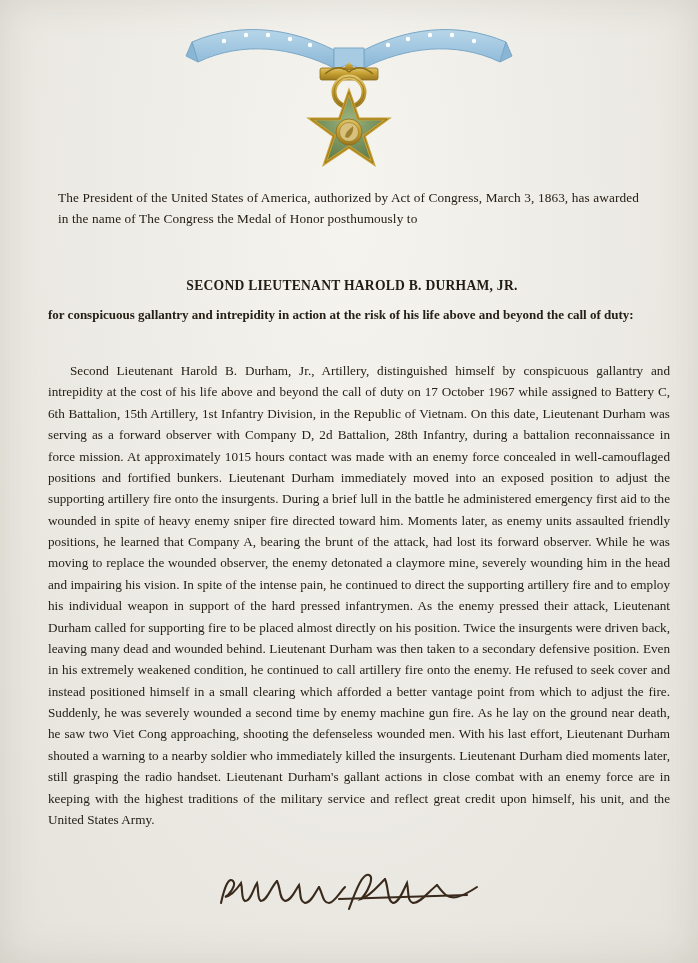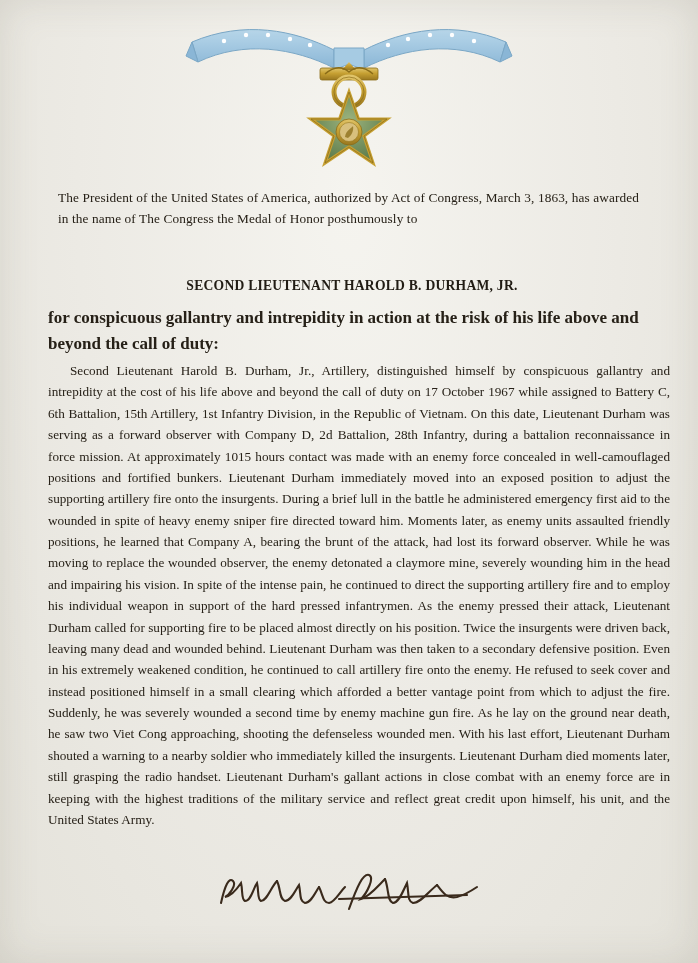--- a/index.html
+++ b/index.html
@@ -65,21 +65,21 @@
     line-height: 1.5;
     color: #211c14;
     letter-spacing: 0.25px;
     margin-top: 24px;
   }
   .citation-lead {
     position: absolute;
     left: 48px;
     right: 46px;
     top: 305px;
-    font-size: 17px;
+    font-size: 13px;
     line-height: 1.55;
     color: #262017;
     font-weight: 600;
   }
   .citation-body {
     position: absolute;
     left: 48px;
     right: 28px;
     top: 360px;
     font-size: 13.2px;

